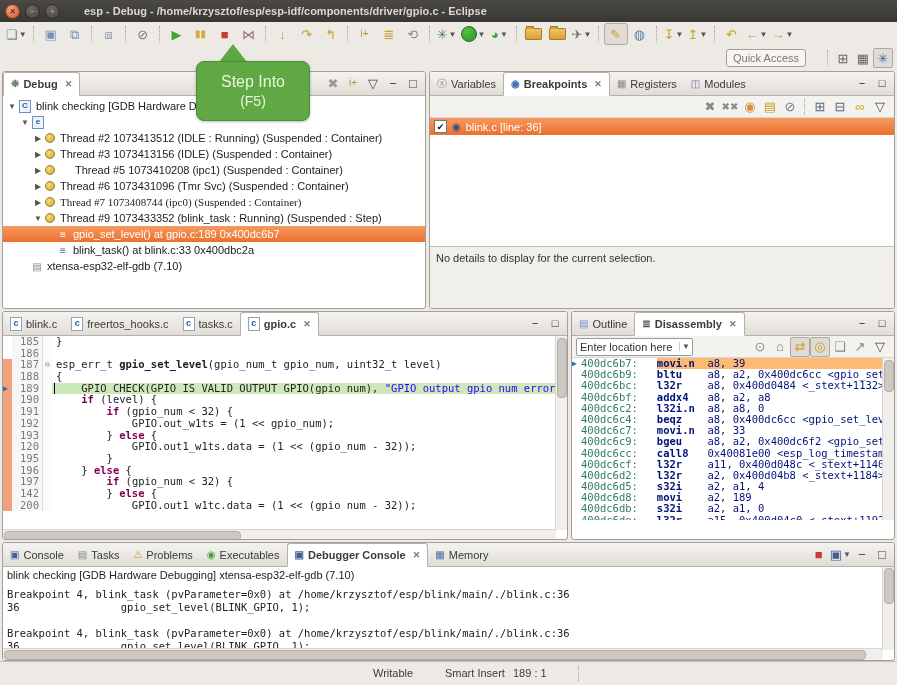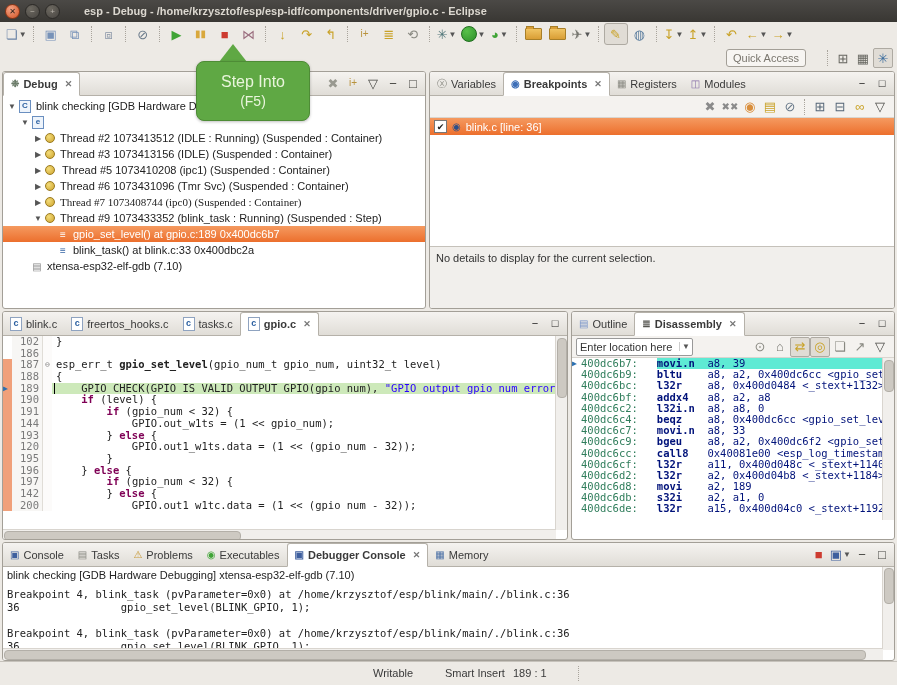--- a/index.html
+++ b/index.html
@@ -91,21 +91,21 @@
   
   .combo{width:112px;height:16px;border:1px solid #999;background:#fff;display:flex;align-items:center;
          border-radius:2px;overflow:hidden;padding-left:3px;color:#333;white-space:nowrap;}
   .combo .cdd{margin-left:auto;border-left:1px solid #ccc;padding:0 2px;font-size:8px;color:#555;}
   .dis-body{position:relative;height:162px;overflow:hidden;font-family:"DejaVu Sans Mono",monospace;font-size:10.5px;}
   .drow{height:11.2px;line-height:11.2px;display:flex;white-space:pre;}
   .dmark{width:9px;flex:none;color:#2a6fb0;font-size:8px;}
   .daddr{color:#2f7d5b;flex:none;}
   .dins{color:#00127a;font-weight:bold;}
   .dops{color:#00127a;}
-  .dhl{background:#5eead4;flex:1;}
+  .dhl{background:#fdba74;flex:1;}
   
   .con-header{height:17px;padding:2px 4px 0 4px;color:#222;}
   .con-pre{margin:0;padding:2px 4px;font-family:"DejaVu Sans Mono",monospace;font-size:10.5px;line-height:13px;white-space:pre;}
   
   .statusbar{position:absolute;left:0;top:661px;width:897px;height:24px;background:#edeae5;
              border-top:1px solid #c6c2bb;}
   .sb-item{position:absolute;top:5px;color:#3a3a3a;}
   .sb-sep{position:absolute;top:4px;height:15px;border-left:1px dotted #a9a49c;}
   
   .callout{position:absolute;left:196px;top:61px;width:112px;height:58px;background:#5fa844;
@@ -294,21 +294,21 @@
           <span style="margin-left: 3px;">Thread #2 1073413512 (IDLE : Running) (Suspended : Container)</span>
         </div>
         <div class="trow" style="padding-left: 30px;">
           <span class="arr">▶</span>
           <span class="ball"></span>
           <span style="margin-left: 3px;">Thread #3 1073413156 (IDLE) (Suspended : Container)</span>
         </div>
         <div class="trow" style="padding-left: 30px;">
           <span class="arr">▶</span>
           <span class="ball"></span>
-          <span style="margin-left: 5px;">Thread #5 1073410208 (ipc1) (Suspended : Container)</span>
+          <span style="margin-left: 18px;">Thread #5 1073410208 (ipc1) (Suspended : Container)</span>
         </div>
         <div class="trow" style="padding-left: 30px;">
           <span class="arr">▶</span>
           <span class="ball"></span>
           <span style="margin-left: 3px;">Thread #6 1073431096 (Tmr Svc) (Suspended : Container)</span>
         </div>
         <div class="trow" style="padding-left: 30px;">
           <span class="arr">▶</span>
           <span class="ball"></span>
           <span style="margin-left: 3px; font-family: Liberation Serif, serif;">Thread #7 1073408744 (ipc0) (Suspended : Container)</span>
@@ -417,28 +417,28 @@
           <span class="tlabel">gpio.c</span>
           <span class="tclose">✕</span>
         </div>
         <span class="vt-right">
         <span class="mini">−</span>
         <span class="mini">□</span>
       </span>
     </div>
     <div class="ed-body" id="ed-body">
       <div id="ed-lines" style="position:absolute;left:0;top:0;right:11px;bottom:11px;overflow:hidden;">
-          <div class="erow"><span class="ann"></span><span class="lnum">102</span><span class="fold"></span><span class="codeln">}</span></div>
+          <div class="erow"><span class="ann"></span><span class="lnum">185</span><span class="fold"></span><span class="codeln">}</span></div>
           <div class="erow"><span class="ann"></span><span class="lnum">186</span><span class="fold"></span><span class="codeln"></span></div>
           <div class="erow"><span class="ann mark"></span><span class="lnum">187</span><span class="fold">⊖</span><span class="codeln">esp_err_t <span class="fn">gpio_set_level</span>(gpio_num_t gpio_num, uint32_t level)</span></div>
           <div class="erow"><span class="ann mark"></span><span class="lnum">188</span><span class="fold"></span><span class="codeln">{</span></div>
           <div class="erow current"><span class="ann mark"><span class="ptr">▶</span></span><span class="lnum">189</span><span class="fold"></span><span class="codeln">    GPIO_CHECK(GPIO_IS_VALID_OUTPUT_GPIO(gpio_num), <span class="str">"GPIO output gpio_num error"</span>, ESP_<span class="caret"></span></span></div>
           <div class="erow"><span class="ann mark"></span><span class="lnum">190</span><span class="fold"></span><span class="codeln">    <span class="kw">if</span> (level) {</span></div>
           <div class="erow"><span class="ann mark"></span><span class="lnum">191</span><span class="fold"></span><span class="codeln">        <span class="kw">if</span> (gpio_num &lt; 32) {</span></div>
-          <div class="erow"><span class="ann mark"></span><span class="lnum">144</span><span class="fold"></span><span class="codeln">            GPIO.out_w1ts = (1 &lt;&lt; gpio_num);</span></div>
+          <div class="erow"><span class="ann mark"></span><span class="lnum">192</span><span class="fold"></span><span class="codeln">            GPIO.out_w1ts = (1 &lt;&lt; gpio_num);</span></div>
           <div class="erow"><span class="ann mark"></span><span class="lnum">193</span><span class="fold"></span><span class="codeln">        } <span class="kw">else</span> {</span></div>
           <div class="erow"><span class="ann mark"></span><span class="lnum">120</span><span class="fold"></span><span class="codeln">            GPIO.out1_w1ts.data = (1 &lt;&lt; (gpio_num - 32));</span></div>
           <div class="erow"><span class="ann mark"></span><span class="lnum">195</span><span class="fold"></span><span class="codeln">        }</span></div>
           <div class="erow"><span class="ann mark"></span><span class="lnum">196</span><span class="fold"></span><span class="codeln">    } <span class="kw">else</span> {</span></div>
           <div class="erow"><span class="ann mark"></span><span class="lnum">197</span><span class="fold"></span><span class="codeln">        <span class="kw">if</span> (gpio_num &lt; 32) {</span></div>
           <div class="erow"><span class="ann mark"></span><span class="lnum">142</span><span class="fold"></span><span class="codeln">        } <span class="kw">else</span> {</span></div>
           <div class="erow"><span class="ann mark"></span><span class="lnum">200</span><span class="fold"></span><span class="codeln">            GPIO.out1_w1tc.data = (1 &lt;&lt; (gpio_num - 32));</span></div>
         </div>
       <div class="vscroll" style="bottom:11px;">
         <div class="vthumb" style="top:2px;height:58px;"></div>
@@ -500,20 +500,21 @@
           <div class="drow"><span class="dmark"></span><span class="daddr">400dc6b9:   </span><span><span class="dins">bltu    </span><span class="dops">a8, a2, 0x400dc6cc &lt;gpio_set_</span></span></div>
           <div class="drow"><span class="dmark"></span><span class="daddr">400dc6bc:   </span><span><span class="dins">l32r    </span><span class="dops">a8, 0x400d0484 &lt;_stext+1132&gt;</span></span></div>
           <div class="drow"><span class="dmark"></span><span class="daddr">400dc6bf:   </span><span><span class="dins">addx4   </span><span class="dops">a8, a2, a8</span></span></div>
           <div class="drow"><span class="dmark"></span><span class="daddr">400dc6c2:   </span><span><span class="dins">l32i.n  </span><span class="dops">a8, a8, 0</span></span></div>
           <div class="drow"><span class="dmark"></span><span class="daddr">400dc6c4:   </span><span><span class="dins">beqz    </span><span class="dops">a8, 0x400dc6cc &lt;gpio_set_leve</span></span></div>
           <div class="drow"><span class="dmark"></span><span class="daddr">400dc6c7:   </span><span><span class="dins">movi.n  </span><span class="dops">a8, 33</span></span></div>
           <div class="drow"><span class="dmark"></span><span class="daddr">400dc6c9:   </span><span><span class="dins">bgeu    </span><span class="dops">a8, a2, 0x400dc6f2 &lt;gpio_set_</span></span></div>
           <div class="drow"><span class="dmark"></span><span class="daddr">400dc6cc:   </span><span><span class="dins">call8   </span><span class="dops">0x40081e00 &lt;esp_log_timestamp</span></span></div>
           <div class="drow"><span class="dmark"></span><span class="daddr">400dc6cf:   </span><span><span class="dins">l32r    </span><span class="dops">a11, 0x400d048c &lt;_stext+1140&gt;</span></span></div>
           <div class="drow"><span class="dmark"></span><span class="daddr">400dc6d2:   </span><span><span class="dins">l32r    </span><span class="dops">a2, 0x400d04b8 &lt;_stext+1184&gt;</span></span></div>
+          <div class="drow"><span class="dmark"></span><span class="daddr">400dc6d5:   </span><span><span class="dins">s32i    </span><span class="dops">a2, a1, 4</span></span></div>
           <div class="drow"><span class="dmark"></span><span class="daddr">400dc6d8:   </span><span><span class="dins">movi    </span><span class="dops">a2, 189</span></span></div>
           <div class="drow"><span class="dmark"></span><span class="daddr">400dc6db:   </span><span><span class="dins">s32i    </span><span class="dops">a2, a1, 0</span></span></div>
           <div class="drow"><span class="dmark"></span><span class="daddr">400dc6de:   </span><span><span class="dins">l32r    </span><span class="dops">a15, 0x400d04c0 &lt;_stext+1192&gt;</span></span></div>
         </div>
       <div class="vscroll">
         <div class="vthumb" style="top:2px;height:30px;"></div>
       </div>
     </div>
   </div>
 

